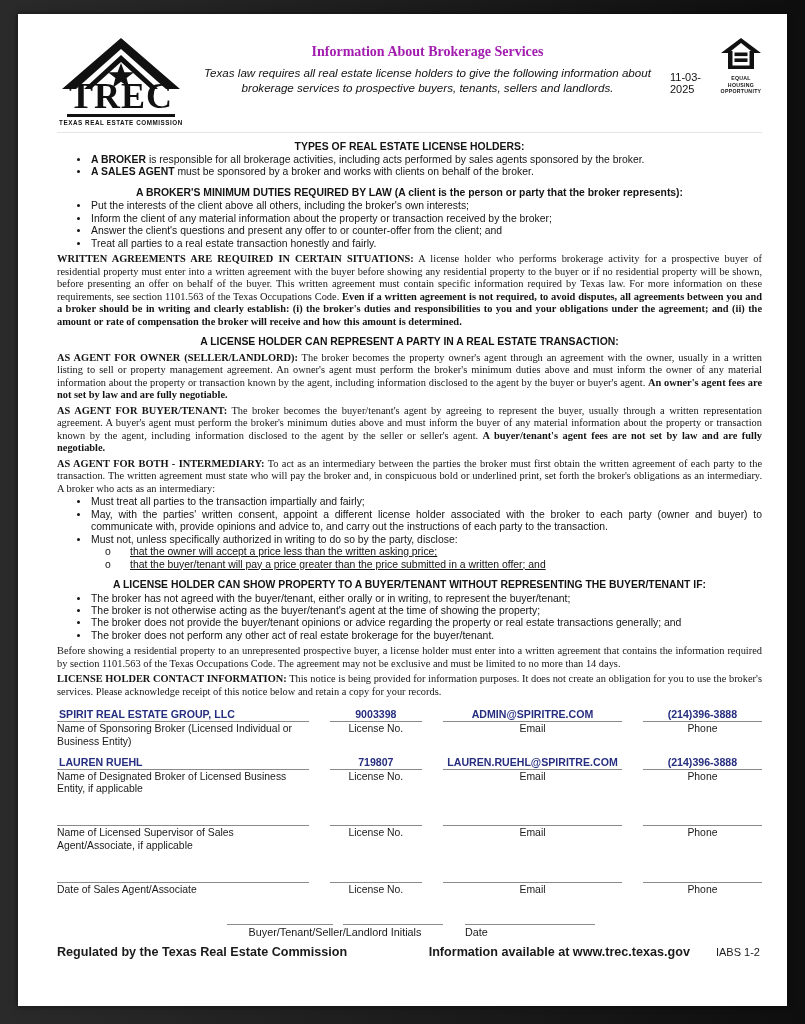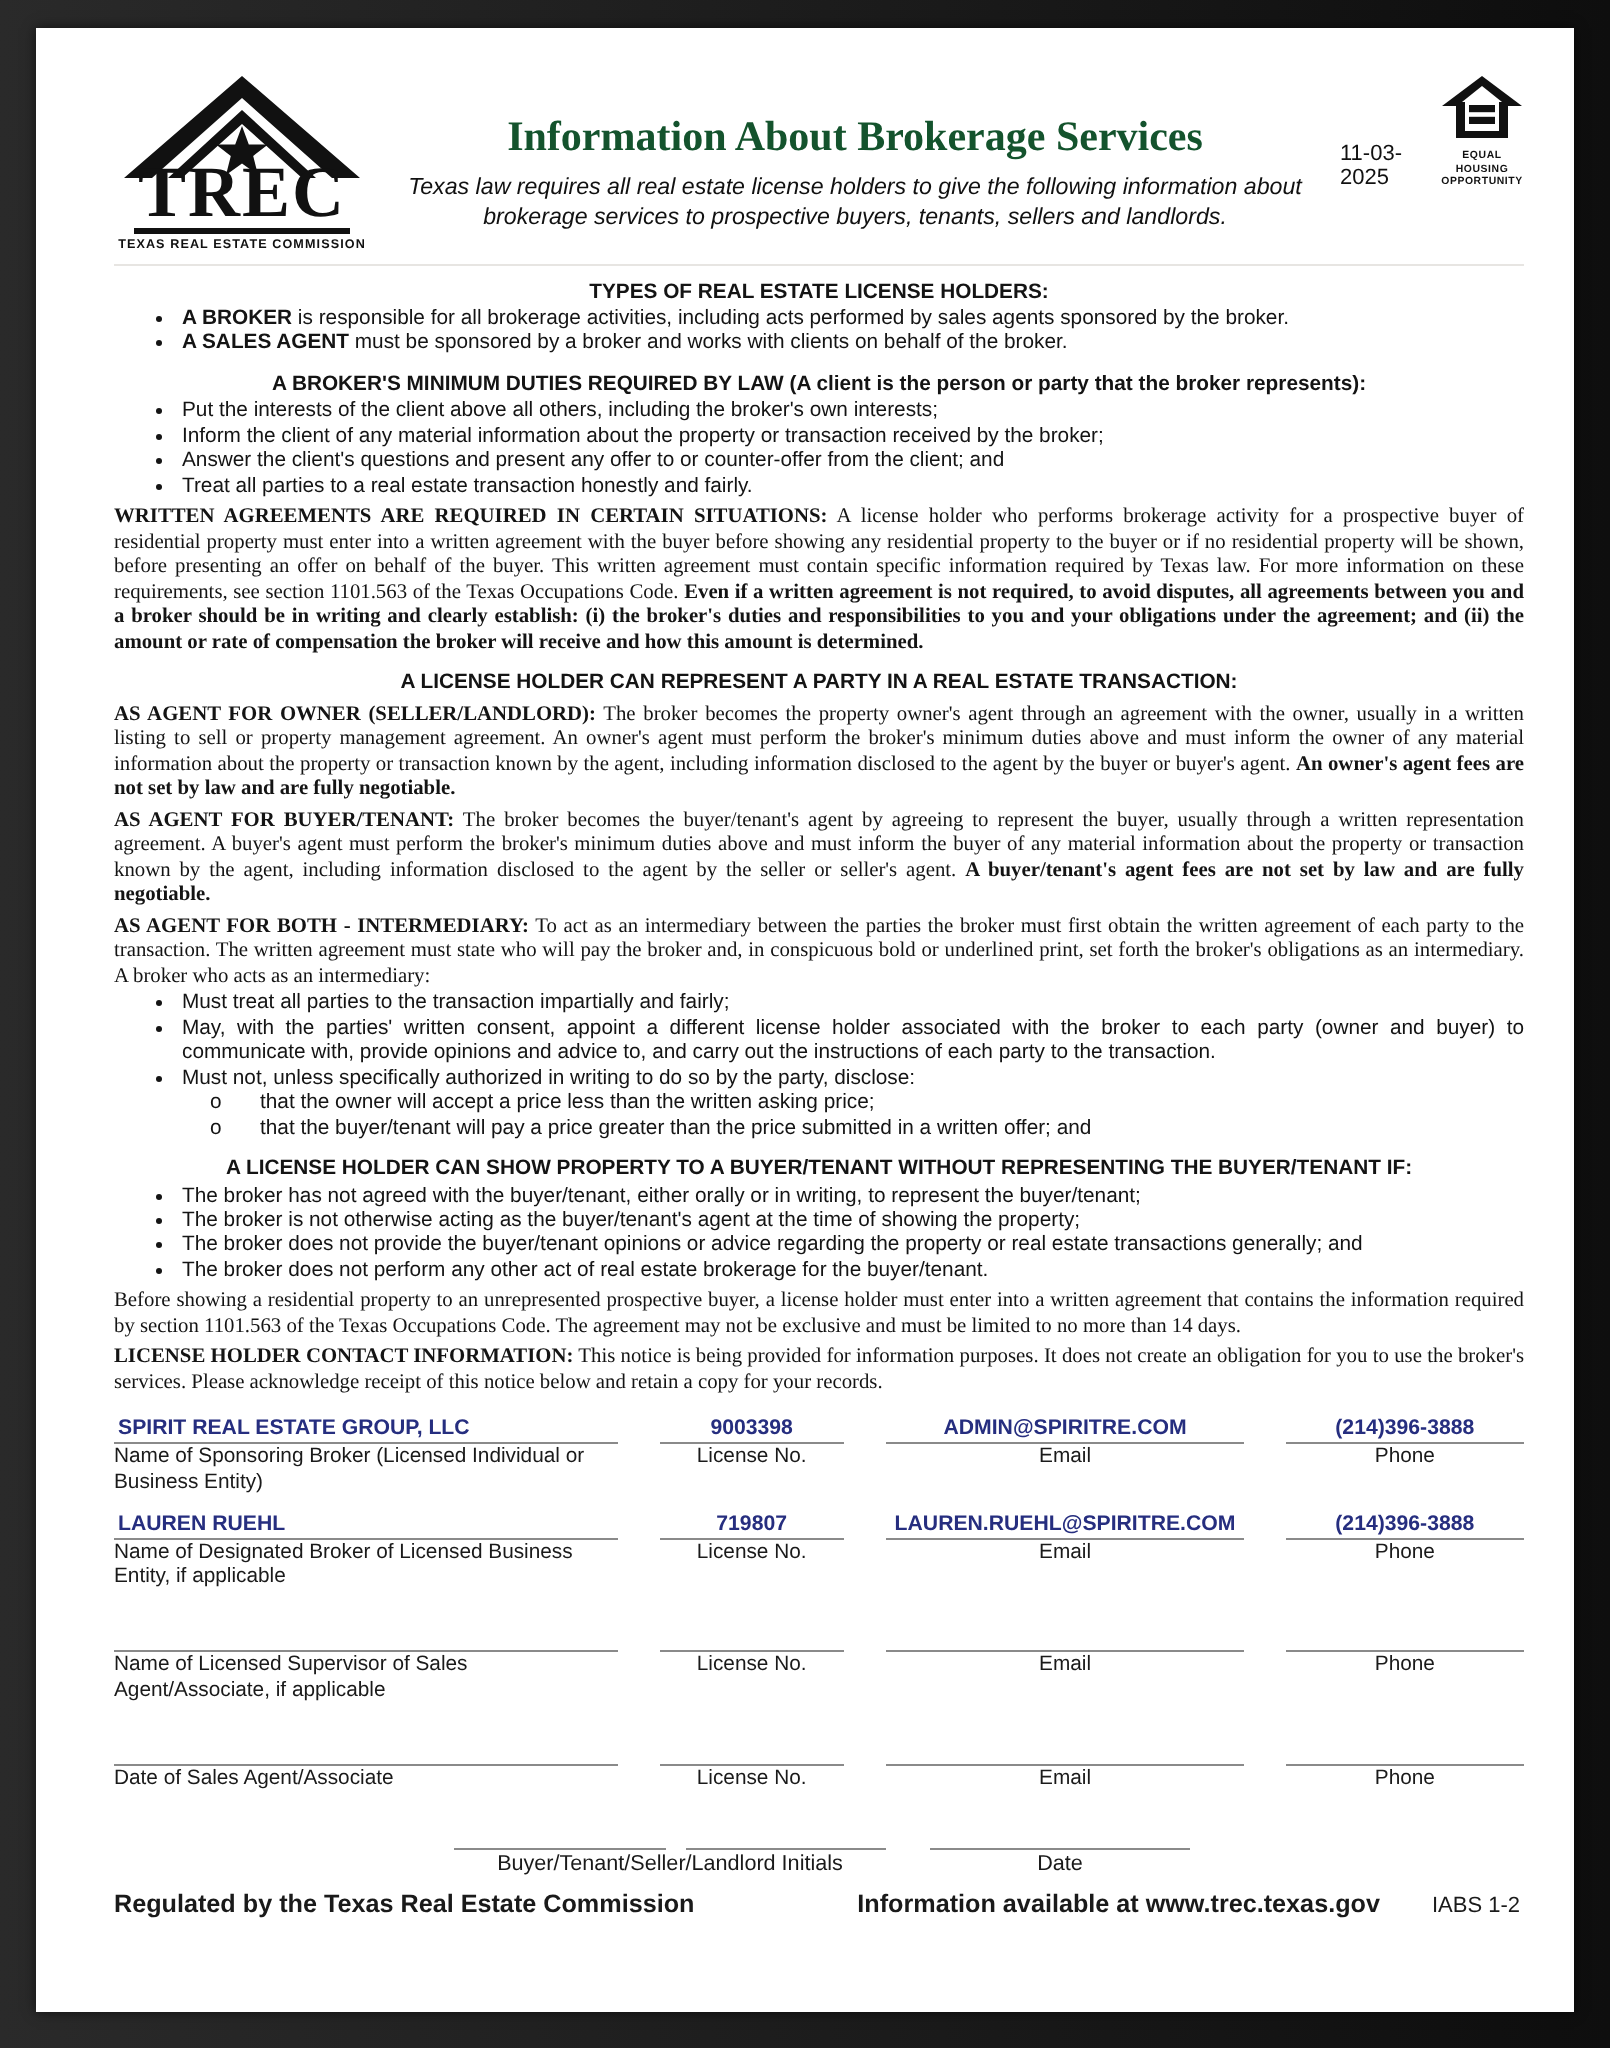--- a/index.html
+++ b/index.html
@@ -17,36 +17,36 @@
     box-shadow:0 0 6px rgba(0,0,0,.6);
   }
   
   .hdr{display:flex;align-items:flex-start;}
   .trec{width:128px;flex:0 0 128px;display:flex;flex-direction:column;align-items:center;margin-top:8px;}
   .trec svg{display:block;}
   .trec-word{font-family:"Liberation Serif","DejaVu Serif",serif;font-weight:bold;font-size:36px;line-height:.82;letter-spacing:1px;color:#111;margin-top:-8px;}
   .trec-bar{width:108px;height:3px;background:#111;margin-top:2px;}
   .trec-cap{font-size:6.3px;font-weight:bold;letter-spacing:.55px;color:#111;margin-top:2px;white-space:nowrap;}
   .hmid{flex:1;text-align:center;padding-top:14px;}
-  .title{font-family:"Liberation Serif","DejaVu Serif",serif;font-weight:bold;font-size:21px;color:#14532d;margin-top:12px;}
+  .title{font-family:"Liberation Serif","DejaVu Serif",serif;font-weight:bold;font-size:14px;color:#a21caf;}
   .subtitle{font-style:italic;font-size:11.6px;line-height:1.3;margin:5px auto 0;max-width:545px;color:#111;}
   .hright{flex:0 0 92px;display:flex;align-items:center;}
   .docdate{font-size:11px;color:#111;align-self:flex-end;margin-right:2px;}
   .eho{margin-top:8px;display:flex;flex-direction:column;align-items:center;}
   .eho-cap{font-size:5.2px;font-weight:bold;letter-spacing:.3px;text-align:center;line-height:1.25;color:#111;margin-top:1px;}
   .hdr-rule{border:none;border-top:1px solid #e7e5e2;margin:6px 0 0 0;}
   
   .sections{font-size:10.4px;line-height:1.2;color:#141414;}
   .sec-heading{font-weight:bold;margin-top:8px;text-align:center;}
   .para{text-align:justify;margin-top:3px;font-family:Liberation Serif, serif;}
   .para .b{font-weight:bold;}
   ul.bullets{margin:1px 0 0 0;padding-left:33px;text-align:justify;}
   ul.bullets>li{margin:0;padding-left:1px;}
   ul.bullets .b{font-weight:bold;}
-  ul.subbullets{list-style-type:none;margin:0;padding-left:14px;}
+  ul.subbullets{list-style-type:none;margin:0;padding-left:14px;text-decoration:underline;}
   ul.subbullets>li{position:relative;padding-left:25px;}
   ul.subbullets>li::before{content:"o";position:absolute;left:0;top:0;}
   
   .contact{margin-top:9px;}
   .crow{display:grid;grid-template-columns:38fr 14fr 27fr 18fr;column-gap:21px;margin-bottom:7px;}
   .crow.gap{margin-top:17px;}
   .cell .val{
     font-weight:bold;color:#262e7f;font-size:10.6px;
     border-bottom:1.4px solid #8a8a8a;min-height:13px;line-height:14px;
     text-align:center;white-space:nowrap;
@@ -54,21 +54,21 @@
   .cell.namec .val{text-align:left;padding-left:2px;}
   .cell .lbl{font-size:10.4px;line-height:1.18;margin-top:1px;text-align:center;color:#1a1a1a;}
   .cell.namec .lbl{text-align:left;max-width:255px;}
   
   .sig{display:grid;grid-template-columns:106px 10px 100px 22px 130px;margin:16px 0 0 170px;}
   .sigline{border-bottom:1.4px solid #8a8a8a;height:12px;}
   .sig .s1{grid-column:1;}
   .sig .s2{grid-column:3;}
   .sig .s3{grid-column:5;}
   .sig .lab1{grid-column:1 / span 3;text-align:center;font-size:10.8px;padding-top:1px;}
-  .sig .lab2{grid-column:5;text-align:center;font-size:10.8px;padding-top:1px;}
+  .sig .lab2{grid-column:5;text-align:left;font-size:10.8px;padding-top:1px;}
   
   .f1{display:flex;align-items:baseline;margin-top:7px;}
   .f1 .reg{font-weight:bold;font-size:12.6px;}
   .f1 .info{font-weight:bold;font-size:12.6px;margin-left:auto;}
   .f1 .iabs{font-size:11px;margin-left:26px;margin-right:2px;}
 </style>
 </head>
 <body>
 
 <div class="page">

